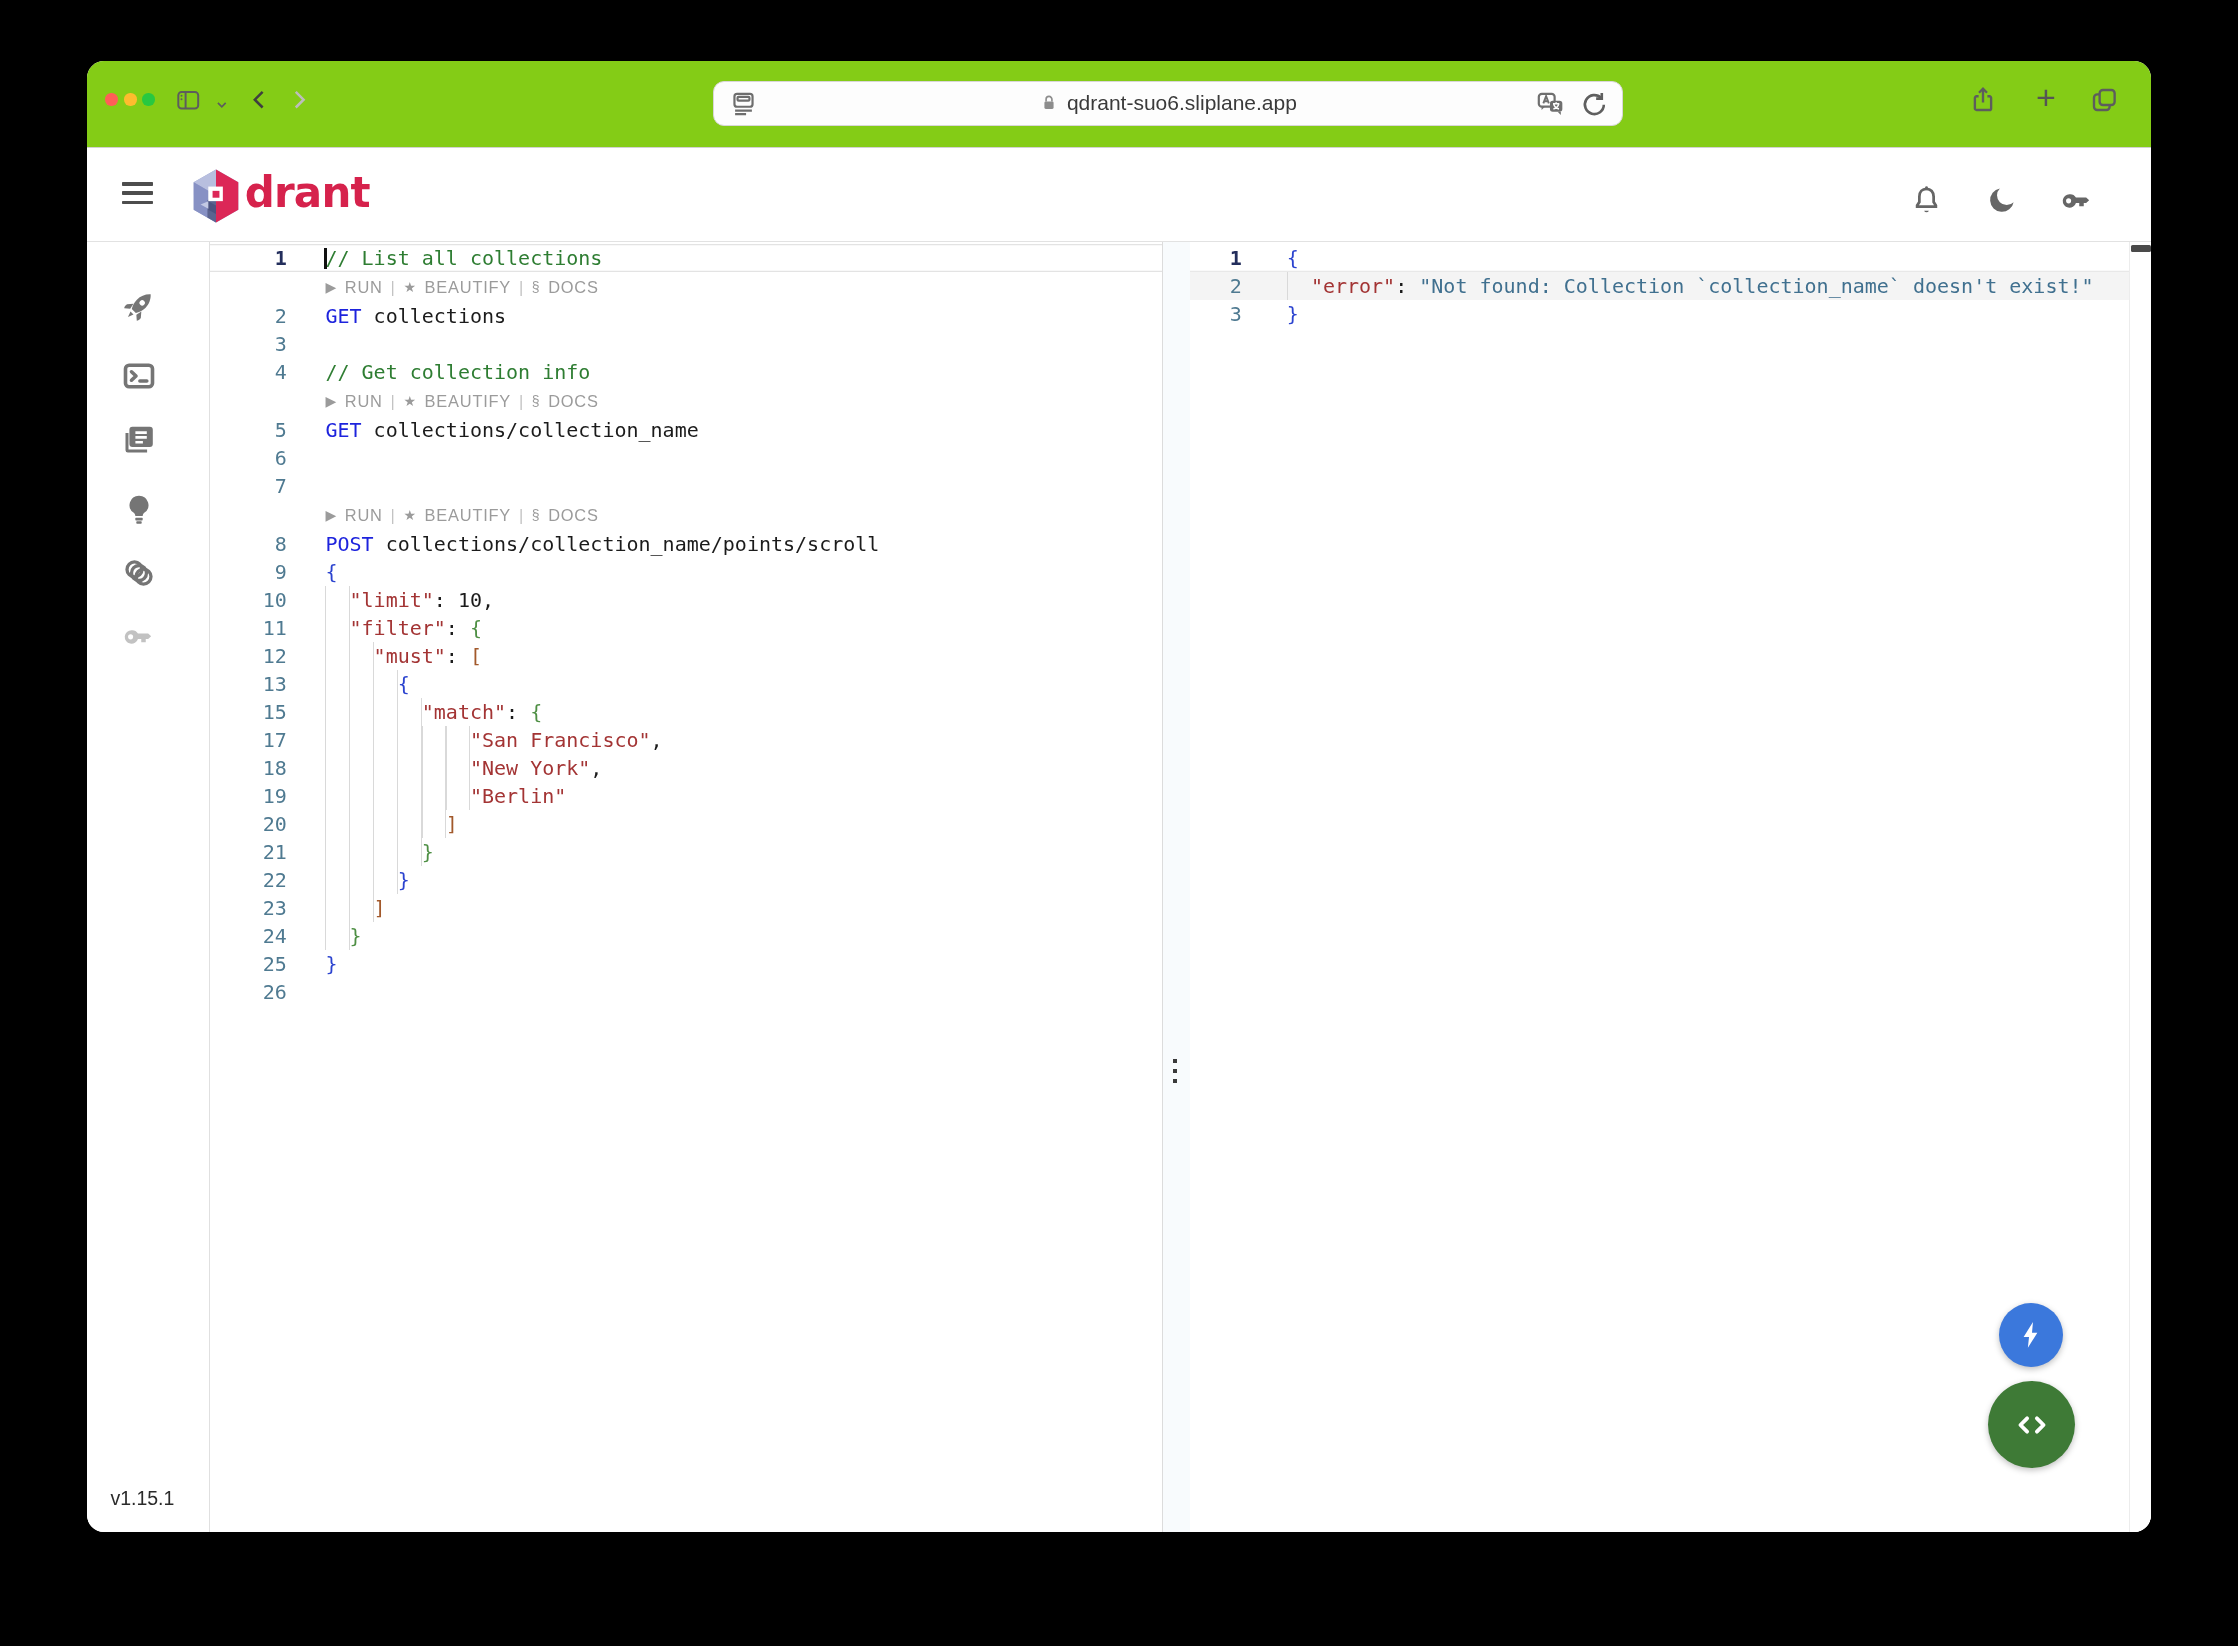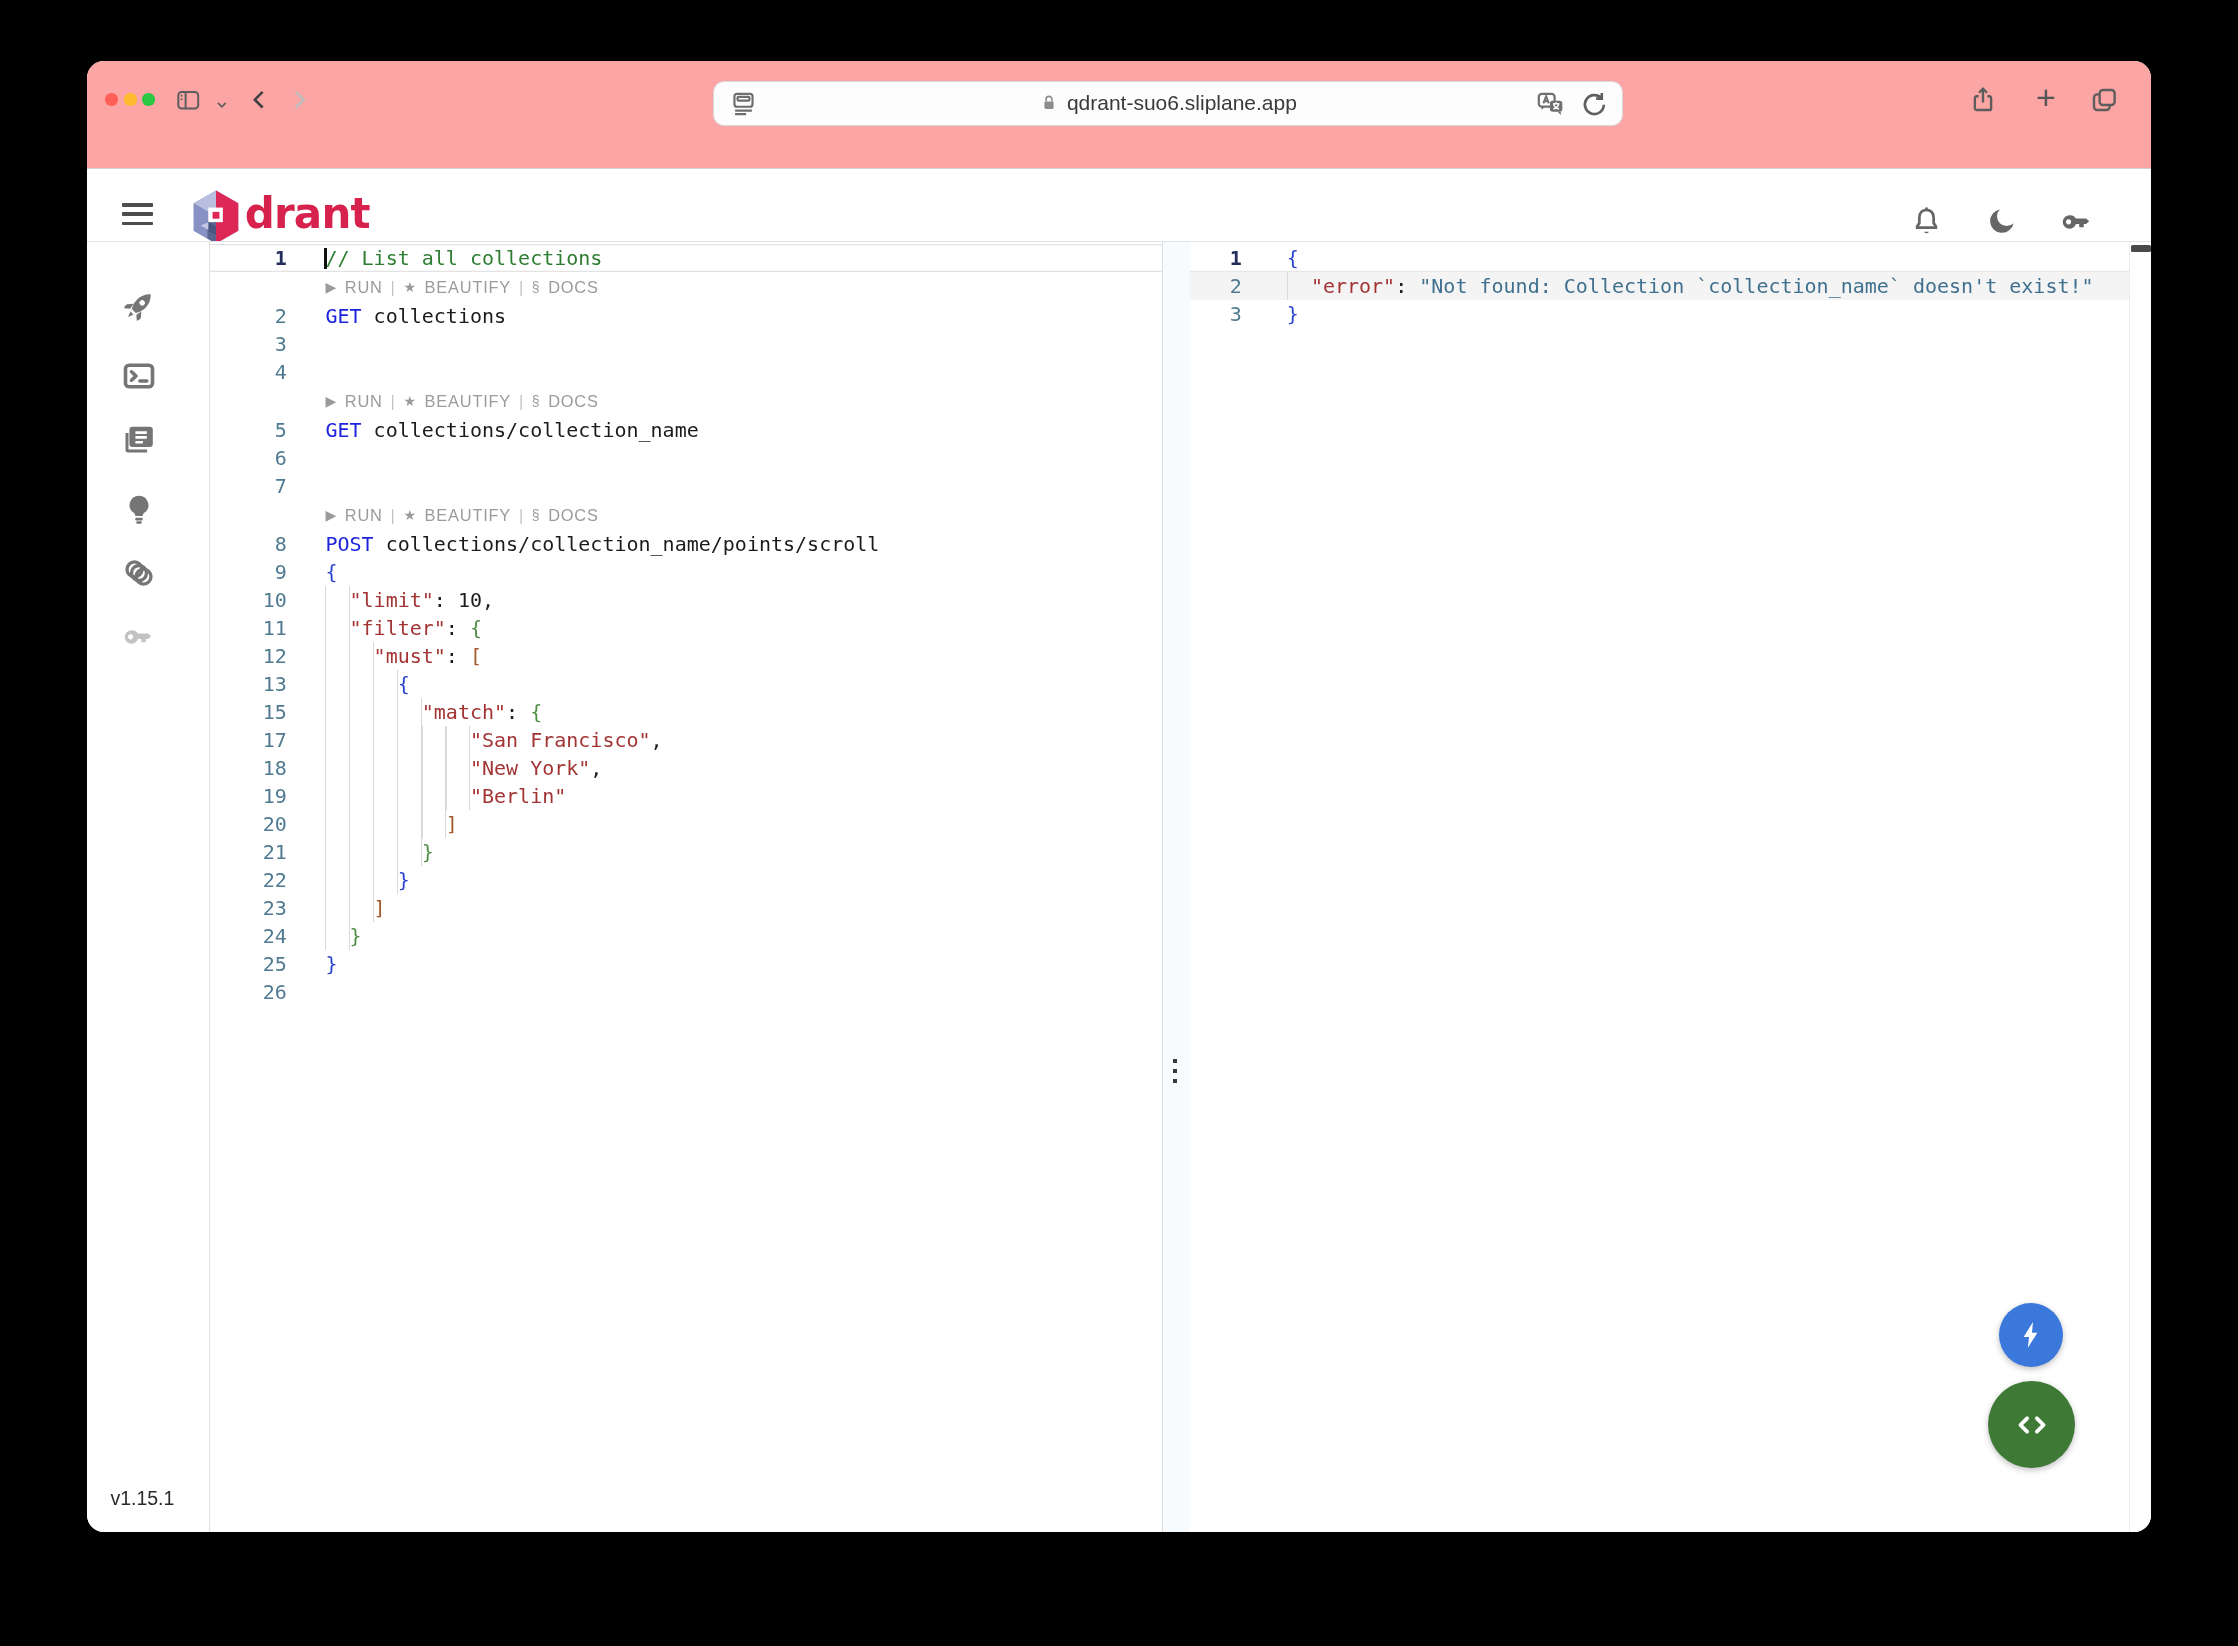--- a/index.html
+++ b/index.html
@@ -2,21 +2,21 @@
 <html style="font-size:12.5px"><head>
 <meta charset="utf-8">
 <style>
   html,body{margin:0;padding:0;background:#000;width:2239px;height:1646px;overflow:hidden;
             font-family:"Liberation Sans","DejaVu Sans",sans-serif;}
   *{box-sizing:border-box;}
   .window{position:absolute;left:87px;top:61px;width:2064px;height:1471px;background:#fff;
           border-radius:17px;overflow:hidden;}
 
   
-  .browser-bar{position:relative;height:108px;background:#fca5a5;border-bottom:0.8px solid #d2d1d1;padding-left:12px;}
+  .browser-bar{position:relative;height:87px;background:#84cc16;border-bottom:0.8px solid #d2d1d1;padding-left:12px;}
   .traffic{position:absolute;top:32px;width:12.5px;height:12.5px;border-radius:50%;}
   .t-red{left:18px;background:#ff5f57;}
   .t-yellow{left:37px;background:#febc2e;}
   .t-green{left:55px;background:#28c840;}
   .bicon{position:absolute;top:22px;width:34px;height:34px;display:flex;align-items:center;justify-content:center;color:#5d5d5d;}
   .bicon svg{display:block;}
   .url-field{position:absolute;left:626px;top:19.5px;width:910px;height:45px;background:#fdfdfd;
              border:0.8px solid #d9d7d8;border-radius:11px;display:flex;align-items:center;}
   .url-center{position:absolute;left:0;right:0;top:0;bottom:0;display:flex;align-items:center;justify-content:center;
               color:#3a3a3a;font-size:21px;}
@@ -263,21 +263,21 @@
       </span>
       <span class="version">v1.15.1</span>
     </div>
 
     <div class="editor-pane">
       <div class="code-pane" id="req-lines">
           <div class="cl active"><span class="ln">1</span><span class="ct"><span class="cursor"></span><span class="tk-com">// List all collections</span></span></div>
           <div class="cl wrow"><span class="ln"></span><span class="ct"><span class="wg">▶</span><span class="act">RUN</span><span class="sep">|</span><span class="wg">★</span><span class="act">BEAUTIFY</span><span class="sep">|</span><span class="wg">§</span><span class="act">DOCS</span></span></div>
           <div class="cl"><span class="ln">2</span><span class="ct"><span class="tk-meth">GET</span><span class="tk-pl"> collections</span></span></div>
           <div class="cl"><span class="ln">3</span><span class="ct"></span></div>
-          <div class="cl"><span class="ln">4</span></div>
+          <div class="cl"><span class="ln">4</span><span class="ct"><span class="tk-com">// Get collection info</span></span></div>
           <div class="cl wrow"><span class="ln"></span><span class="ct"><span class="wg">▶</span><span class="act">RUN</span><span class="sep">|</span><span class="wg">★</span><span class="act">BEAUTIFY</span><span class="sep">|</span><span class="wg">§</span><span class="act">DOCS</span></span></div>
           <div class="cl"><span class="ln">5</span><span class="ct"><span class="tk-meth">GET</span><span class="tk-pl"> collections/collection_name</span></span></div>
           <div class="cl"><span class="ln">6</span><span class="ct"></span></div>
           <div class="cl"><span class="ln">7</span></div>
           <div class="cl wrow"><span class="ln"></span><span class="ct"><span class="wg">▶</span><span class="act">RUN</span><span class="sep">|</span><span class="wg">★</span><span class="act">BEAUTIFY</span><span class="sep">|</span><span class="wg">§</span><span class="act">DOCS</span></span></div>
           <div class="cl"><span class="ln">8</span><span class="ct"><span class="tk-meth">POST</span><span class="tk-pl"> collections/collection_name/points/scroll</span></span></div>
           <div class="cl"><span class="ln">9</span><span class="ct"><span class="tk-b1">{</span></span></div>
           <div class="cl"><span class="ln">10</span><span class="ct"><span class="ind" style="width: 2ch;"></span><span class="tk-key">"limit"</span><span class="tk-pl">: </span><span class="tk-num">10</span><span class="tk-pl">,</span></span></div>
           <div class="cl"><span class="ln">11</span><span class="ct"><span class="ind" style="width: 2ch;"></span><span class="tk-key">"filter"</span><span class="tk-pl">: </span><span class="tk-b2">{</span></span></div>
           <div class="cl"><span class="ln">12</span><span class="ct"><span class="ind" style="width: 4ch;"></span><span class="tk-key">"must"</span><span class="tk-pl">: </span><span class="tk-b3">[</span></span></div>

